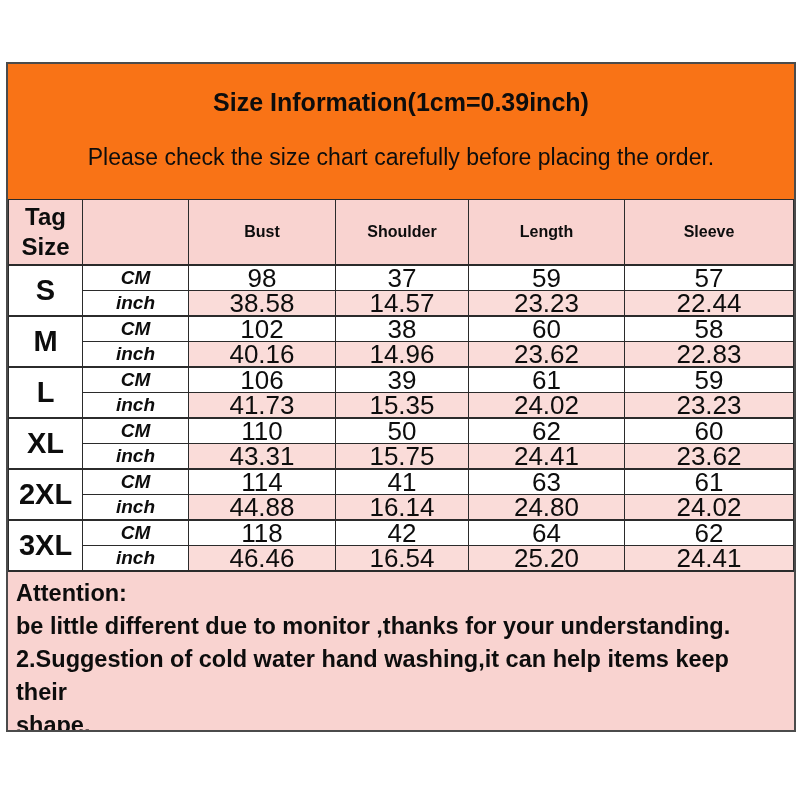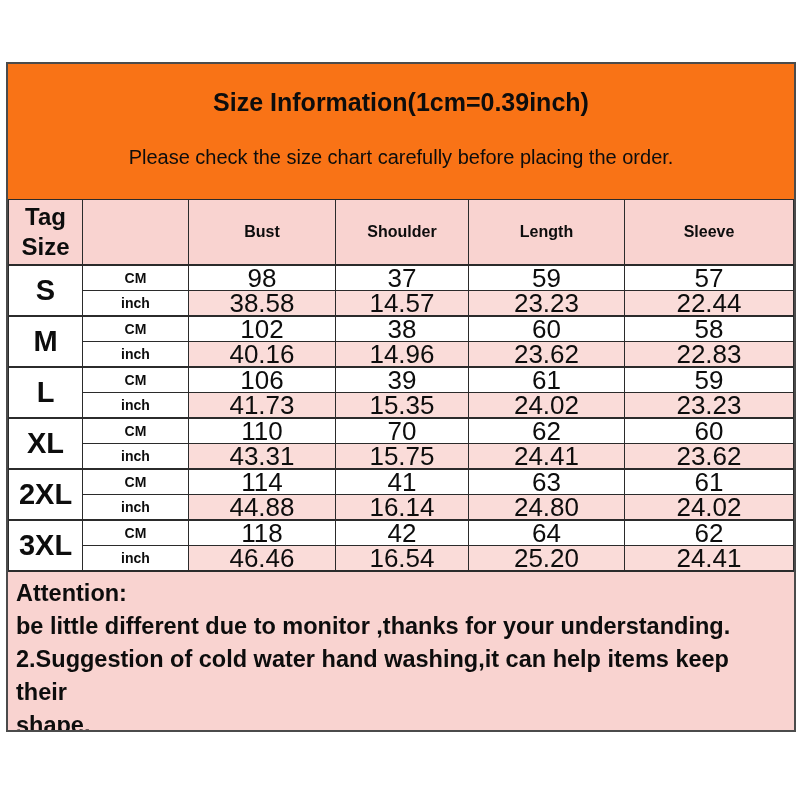--- a/index.html
+++ b/index.html
@@ -30,21 +30,21 @@
     text-align: center;
   }
   .banner .title {
     margin-top: 24px;
     font-size: 25px;
     line-height: 28px;
     font-weight: bold;
   }
   .banner .subtitle {
     margin-top: 27px;
-    font-size: 20px;
+    font-size: 23px;
     line-height: 28px;
     font-weight: normal;
   }
   
   table.size-table {
     border-collapse: collapse;
     table-layout: fixed;
     width: 100%;
     background: #ffffff;
   }
@@ -68,24 +68,25 @@
     line-height: 30px;
     white-space: normal;
   }
   tr.group-cm td { border-top: 2px solid #2b2b2b; }
   td.size-cell {
     font-size: 29px;
     font-weight: bold;
     background: #ffffff;
   }
   td.unit-cell {
-    font-size: 14px;
+    font-size: 19px;
     font-weight: bold;
     background: #ffffff;
     height: 24px;
+    font-style: italic;
   }
   td.val {
     font-size: 26px;
     font-weight: normal;
     height: 24px;
     line-height: 24px;
   }
   tr.group-cm td.val { background: #ffffff; }
   tr.group-inch td.val { background: #fadcd9; }
   
@@ -176,21 +177,21 @@
         <td class="val">41.73</td>
         <td class="val">15.35</td>
         <td class="val">24.02</td>
         <td class="val">23.23</td>
       </tr>
 
       <tr class="group-cm">
         <td class="size-cell" rowspan="2">XL</td>
         <td class="unit-cell">CM</td>
         <td class="val">110</td>
-        <td class="val">70</td>
+        <td class="val">50</td>
         <td class="val">62</td>
         <td class="val">60</td>
       </tr>
       <tr class="group-inch">
         <td class="unit-cell">inch</td>
         <td class="val">43.31</td>
         <td class="val">15.75</td>
         <td class="val">24.41</td>
         <td class="val">23.62</td>
       </tr>

